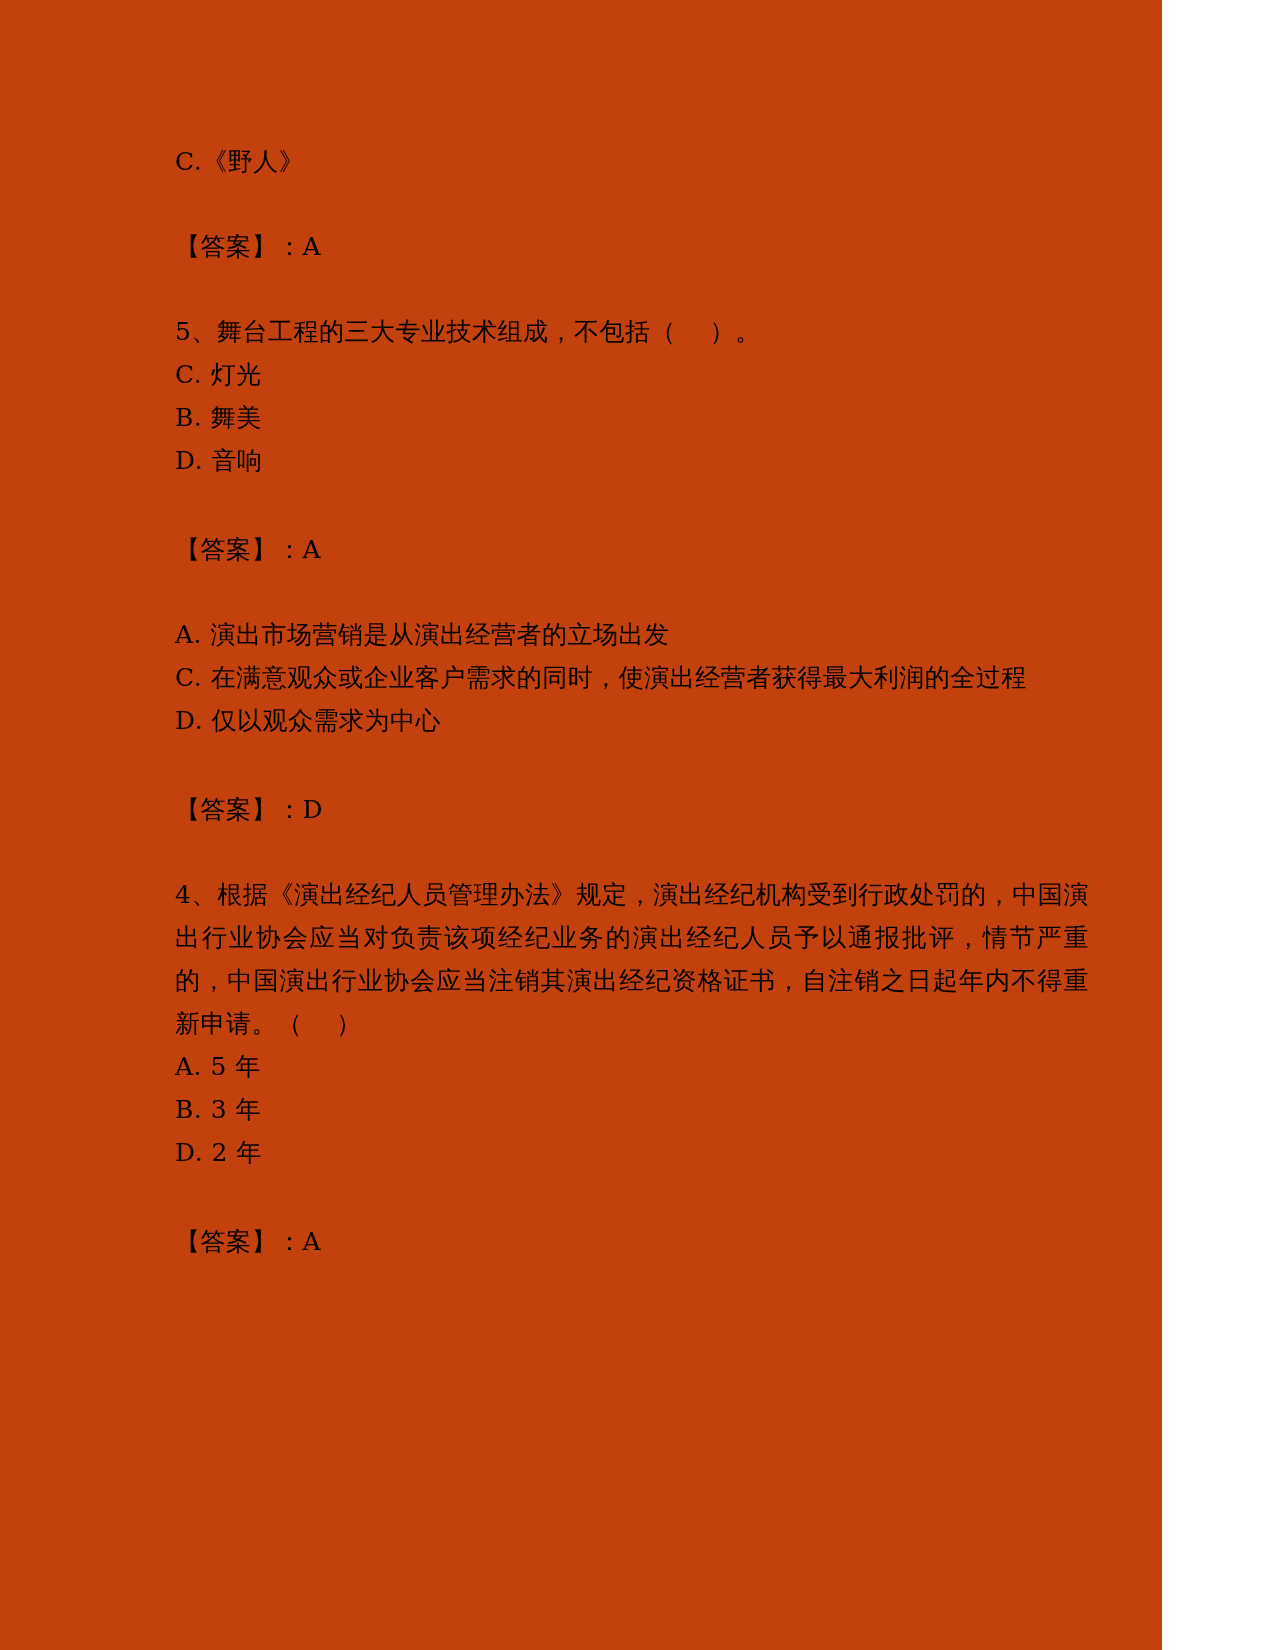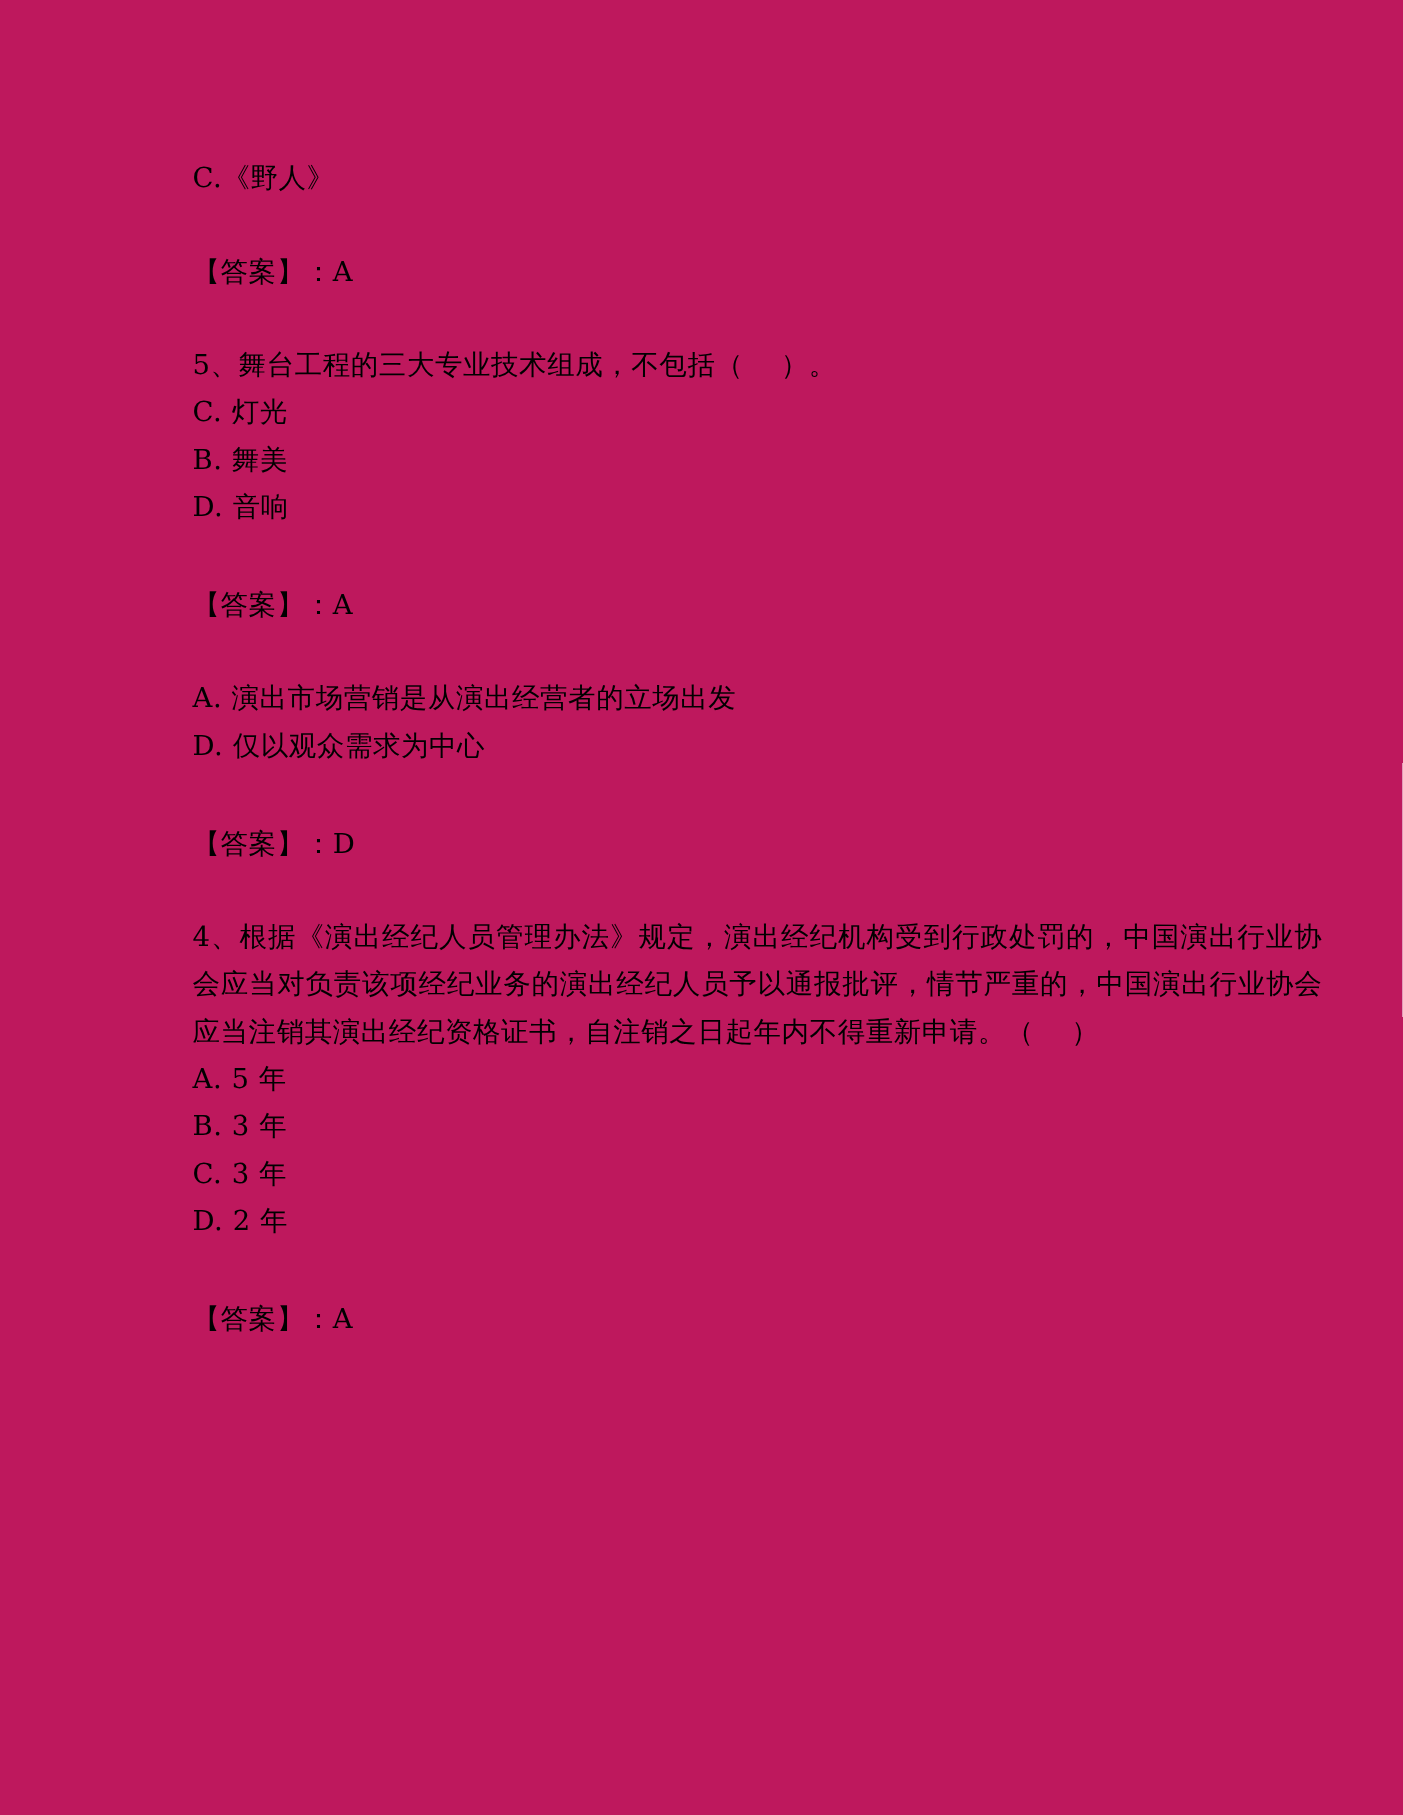--- a/index.html
+++ b/index.html
@@ -1,23 +1,23 @@
 <!DOCTYPE html>
 <html><head>
 <meta charset="utf-8">
 <style>
   html, body {
     margin: 0;
     padding: 0;
     background: #ffffff;
   }
   .page {
-    width: 1275px;
+    width: 1162px;
     height: 1650px;
-    background: #be185d;
+    background: #c2410c;
     position: relative;
     box-sizing: border-box;
     padding: 140px 73px 0 175px;
     font-family: "DejaVu Serif", "Liberation Serif", serif;
     color: #000000;
   }
   .doc {
     font-size: 25px;
     line-height: 1.72;
   }
@@ -57,32 +57,32 @@
     <p class="block opt">B. 舞美</p>
     <p class="block opt">D. 音响</p>
 
     <div class="gap-lg"></div>
 
     <p class="block answer">【答案】：A</p>
 
     <div class="gap-md"></div>
 
     <p class="block opt">A. 演出市场营销是从演出经营者的立场出发</p>
+    <p class="block qline">C. 在满意观众或企业客户需求的同时，使演出经营者获得最大利润的全过程</p>
     <p class="block opt">D. 仅以观众需求为中心</p>
 
     <div class="gap-lg"></div>
 
     <p class="block answer">【答案】：D</p>
 
     <div class="gap-md"></div>
 
     <p class="block qline">4、根据《演出经纪人员管理办法》规定，演出经纪机构受到行政处罚的，中国演出行业协会应当对负责该项经纪业务的演出经纪人员予以通报批评，情节严重的，中国演出行业协会应当注销其演出经纪资格证书，自注销之日起年内不得重新申请。（    ）</p>
     <p class="block opt">A. 5 年</p>
     <p class="block opt">B. 3 年</p>
-    <p class="block opt">C. 3 年</p>
     <p class="block opt">D. 2 年</p>
 
     <div class="gap-lg"></div>
 
     <p class="block answer">【答案】：A</p>
 
   </div>
 </div>
 
 </body></html>

